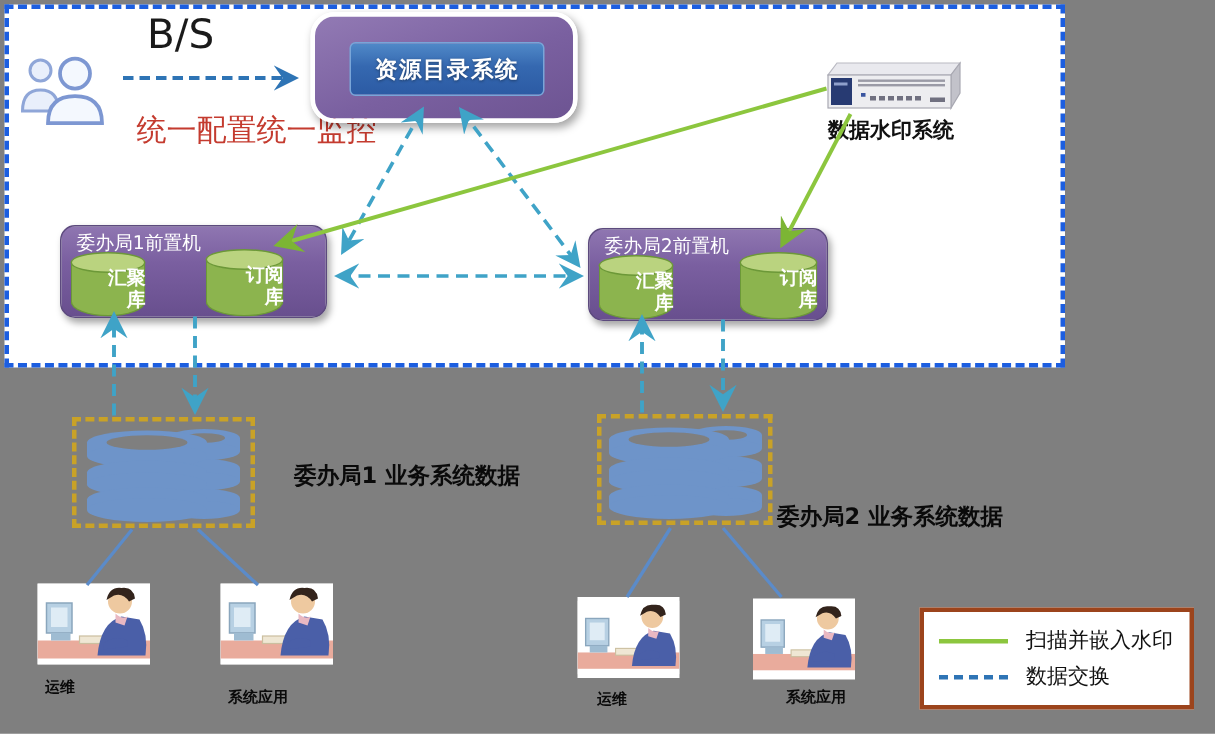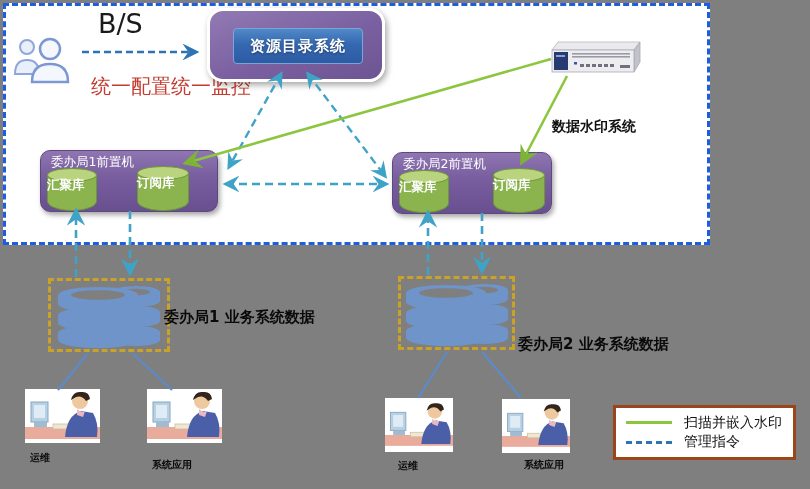--- a/index.html
+++ b/index.html
@@ -21,47 +21,47 @@
              border:3px solid #ffffff; border-radius:16px;
              box-shadow:2px 3px 6px rgba(0,0,0,.35); }
   .res-inner { position:absolute; left:23px; top:17px; width:130px; height:36px;
                background:linear-gradient(180deg,#5089c8 0%,#3568b0 45%,#2c5ba4 100%);
                border:1px solid #79a5d8; border-radius:4px;
                display:flex; align-items:center; justify-content:center;
                color:#fff; font-weight:bold; font-size:15px; letter-spacing:1px;
                text-shadow:0 1px 2px rgba(0,0,0,.4); }
 
   
-  .wm-label { position:absolute; left:552px; top:78px; font-size:14px; font-weight:bold; color:#111; white-space:nowrap;margin-top:40px; }
+  .wm-label { position:absolute; left:552px; top:78px; font-size:14px; font-weight:bold; color:#111; white-space:nowrap; }
 
   
   .agency { position:absolute; width:178px; height:62px;
             background:linear-gradient(180deg,#8f76b1 0%,#7a5fa0 40%,#684f8e 100%);
             border:1px solid #5c4a7d; border-radius:10px;
             box-shadow:2px 3px 5px rgba(0,0,0,.35); }
   .agency-title { position:absolute; left:10px; top:3px; color:#fff; font-size:12.5px; white-space:nowrap; }
   .cyl { position:absolute; }
   .cyl .c-body { position:absolute; left:0; right:0; top:7px; bottom:0;
                  background:#8cb44e; border:1px solid #6c9838; border-top:none;
                  border-radius:0 0 50% 50% / 0 0 10px 10px; }
   .cyl .c-top  { position:absolute; left:0; right:0; top:0; height:14px;
                  background:#bad37f; border:1px solid #6c9838; border-radius:50%; }
-  .cyl .c-label{ position:absolute; left:0; right:0; top:9px; text-align:left;
-                 color:#fff; font-weight:bold; font-size:12.5px; line-height:15px; }
+  .cyl .c-label{ position:absolute; left:0; right:0; top:9px; text-align:right;
+                 color:#fff; font-weight:bold; font-size:12.5px; line-height:15px;padding-left:16px; }
 
   
   .db-box { position:absolute; border:3px dashed #c9a227; }
   .data-label { position:absolute; font-size:15px; font-weight:bold; color:#0a0a0a; white-space:nowrap; }
 
   
   .person { position:absolute; background:#fff; }
   .person-label { position:absolute; font-size:10px; font-weight:bold; color:#0a0a0a; white-space:nowrap; }
 
   
-  .legend { position:absolute; left:613px; top:405px; width:183px; height:55px;
+  .legend { position:absolute; left:613px; top:405px; width:183px; height:68px;
             background:#fff; border:3px solid #9c441c;
             display:flex; flex-direction:column; justify-content:space-evenly; padding:4px 10px; }
   .legend-row { display:flex; align-items:center; gap:12px; }
   .legend-line { width:46px; height:3px; flex:0 0 46px; }
   .ll-solid { background:#8cc63e; }
   .ll-dash  { background:repeating-linear-gradient(90deg,#58a8d8 0 9px,transparent 9px 15px); }
   .ll-mgmt  { background:repeating-linear-gradient(90deg,#2e74b5 0 6px,transparent 6px 10px); }
   .legend-label { font-size:14px; color:#111; white-space:nowrap; }
 
   .overlay { position:absolute; left:0; top:0; pointer-events:none; }
@@ -215,21 +215,21 @@
         </g>
       <g>
           <ellipse cx="42" cy="51" rx="40" ry="8"></ellipse>
           <rect x="2" y="51" width="80" height="7"></rect>
           <ellipse cx="42" cy="58" rx="40" ry="8"></ellipse>
         </g>
     </g>
     <ellipse cx="42" cy="13" rx="27" ry="4.8" fill="#7f7f7f"></ellipse>
   </svg>
 
-  <div class="data-label" style="left:164px; top:308px;">委办局1  业务系统数据</div>
+  <div class="data-label" style="left:196px; top:308px;">委办局1  业务系统数据</div>
   <div class="data-label" style="left:518px; top:310px;margin-top:25px;">委办局2 业务系统数据</div>
 
   <svg class="person overlay" style="left:25px; top:389px;" width="75" height="54" viewBox="0 0 75 54">
     <rect width="75" height="54" fill="#ffffff"></rect>
     <rect x="0" y="38" width="75" height="12" fill="#e9ab9c"></rect>
     <rect x="6" y="13" width="17" height="20" fill="#b7d0e3" stroke="#8aa6bd" stroke-width="1"></rect>
     <rect x="9" y="16" width="11" height="13" fill="#dfecf5"></rect>
     <rect x="9" y="33" width="13" height="5" fill="#9fbcd2"></rect>
     <rect x="28" y="35" width="17" height="5" fill="#efe7d4" stroke="#cbbf9f" stroke-width="0.8"></rect>
     <path d="M40,48 q2,-22 16,-26 l12,2 q6,10 4,24 z" fill="#4a5fa8"></path>
@@ -283,21 +283,21 @@
   <div class="person-label" style="left:398px; top:459px;">运维</div>
   <div class="person-label" style="left:524px; top:458px;">系统应用</div>
 
   <div class="legend">
     <div class="legend-row">
       <div class="legend-line ll-solid"></div>
       <span class="legend-label">扫描并嵌入水印</span>
     </div>
     <div class="legend-row">
       <div class="legend-line ll-mgmt"></div>
-      <span class="legend-label">管理指令</span>
+      <span class="legend-label">数据交换</span>
     </div>
   </div>
 
   <svg class="overlay" width="810" height="489" viewBox="0 0 810 489">
     <defs>
       <marker id="aTeal" viewBox="0 0 10 10" refX="8" refY="5" markerWidth="7" markerHeight="7" orient="auto-start-reverse">
         <path d="M0,0 L10,5 L0,10 L3.5,5 z" fill="#3fa3c7"></path>
       </marker>
       <marker id="aGreen" viewBox="0 0 10 10" refX="8" refY="5" markerWidth="7.5" markerHeight="7.5" orient="auto">
         <path d="M0,0 L10,5 L0,10 L3.5,5 z" fill="#7cb534"></path>

